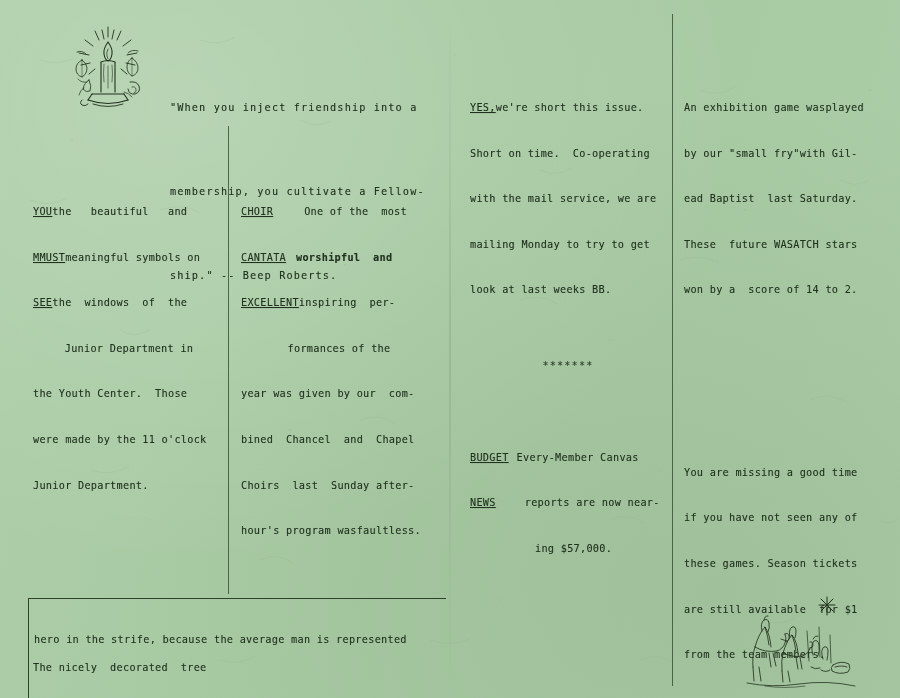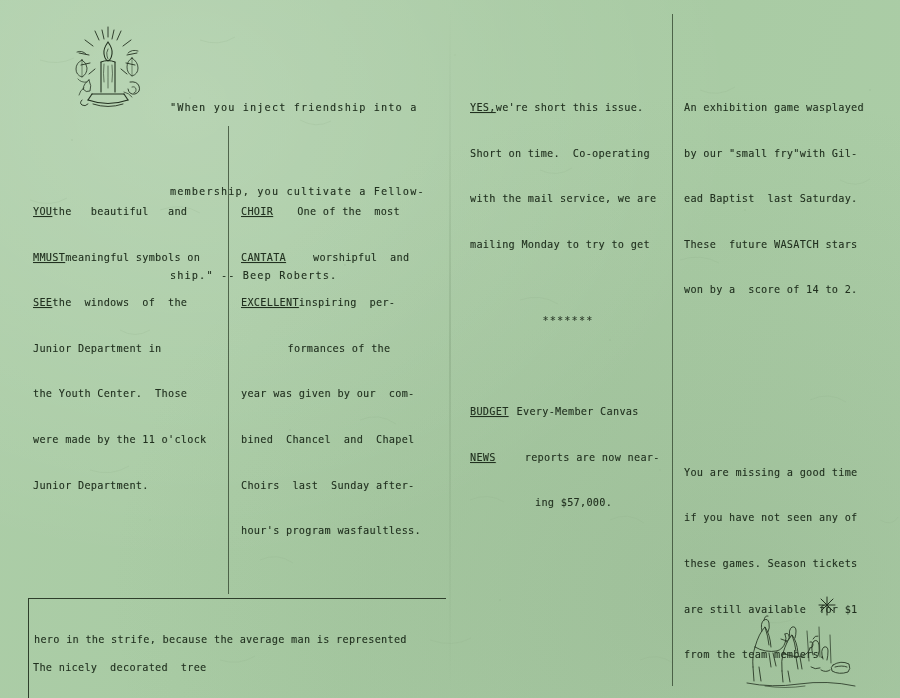--- a/index.html
+++ b/index.html
@@ -190,21 +190,21 @@
   <div class="vrule" style="left:228px; top:126px; height:468px;"></div>
   <div class="fold" style="left:449px; top:8px; height:684px;"></div>
   <div class="vrule" style="left:672px; top:14px; height:672px;"></div>
 
   <div class="col" style="left:33px; top:128px; width:192px;">
 
     <div>
       <div class="ln"><span class="u">YOU</span><span>the   beautiful   and</span></div>
       <div class="ln"><span class="u">MMUST</span><span>meaningful symbols on</span></div>
       <div class="ln"><span class="u">SEE</span><span>the  windows  of  the</span></div>
-      <div class="ln" style="text-align:left;"><span>Junior Department in</span></div>
+      <div class="ln" style="text-align:center;"><span>Junior Department in</span></div>
       <div class="ln">the Youth Center.  Those</div>
       <div class="ln">were made by the 11 o'clock</div>
       <div class="ln">Junior Department.</div>
     </div>
 
     <div class="blank"></div>
 
     <div>
       <div class="ln">The nicely  decorated  tree</div>
       
@@ -219,22 +219,22 @@
     
 
     
 
     
   </div>
 
   <div class="col" style="left:241px; top:128px; width:196px;">
 
     <div>
-      <div class="ln"><span class="u">CHOIR</span><span style="padding-left:24px;">One of the  most</span></div>
-      <div class="ln"><span class="u">CANTATA</span><span style="padding-left:27px;">worshipful  and</span></div>
+      <div class="ln"><span class="u">CHOIR</span><span style="padding-left:24px;margin-left:7px;">One of the  most</span></div>
+      <div class="ln"><span class="u">CANTATA</span><span style="padding-left:10px;font-weight:bold;">worshipful  and</span></div>
       <div class="ln"><span class="u">EXCELLENT</span><span>inspiring  per-</span></div>
       <div class="ln" style="text-align:center;"><span>formances of the</span></div>
       <div class="ln">year was given by our  com-</div>
       <div class="ln">bined  Chancel  and  Chapel</div>
       <div class="ln">Choirs  last  Sunday after-</div>
       <div class="ln">hour's program wasfaultless.</div>
     </div>
 
     <div class="blank"></div>
 
@@ -249,20 +249,21 @@
     
   </div>
 
   <div class="col" style="left:470px; top:24px; width:196px;">
 
     <div>
       <div class="ln"><span class="u">YES,</span><span>we're short this issue.</span></div>
       <div class="ln">Short on time.  Co-operating</div>
       <div class="ln">with the mail service, we are</div>
       <div class="ln">mailing Monday to try to get</div>
+      <div class="ln">look at last weeks BB.</div>
     </div>
     <div class="ln stars">*******</div>
 
     <div>
       <div class="ln"><span class="u">BUDGET</span><span style="padding-left:8px;margin-top:24px;">Every-Member Canvas</span></div>
       <div class="ln"><span class="u">NEWS</span><span style="padding-left:29px;">reports are now near-</span></div>
       <div class="ln" style="padding-left:65px;">ing $57,000.</div>
     </div>
     
 

